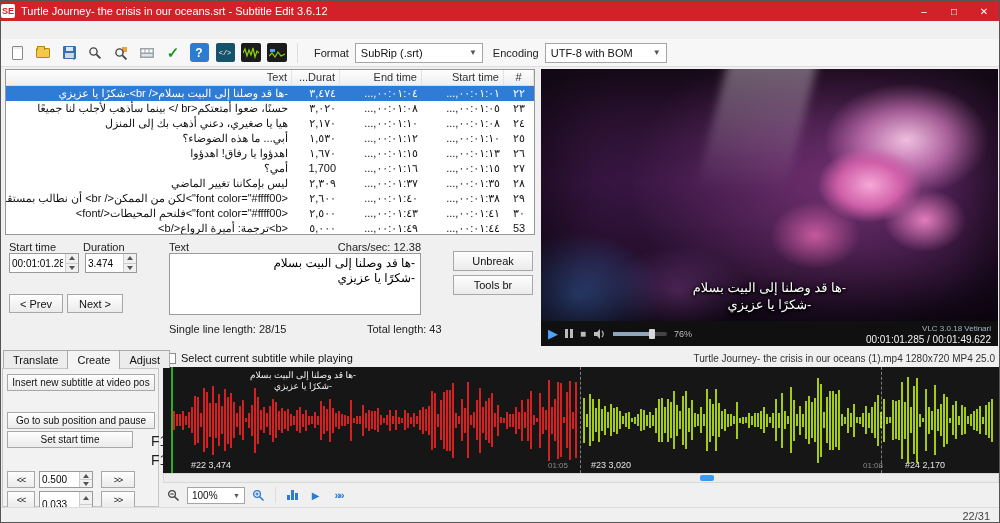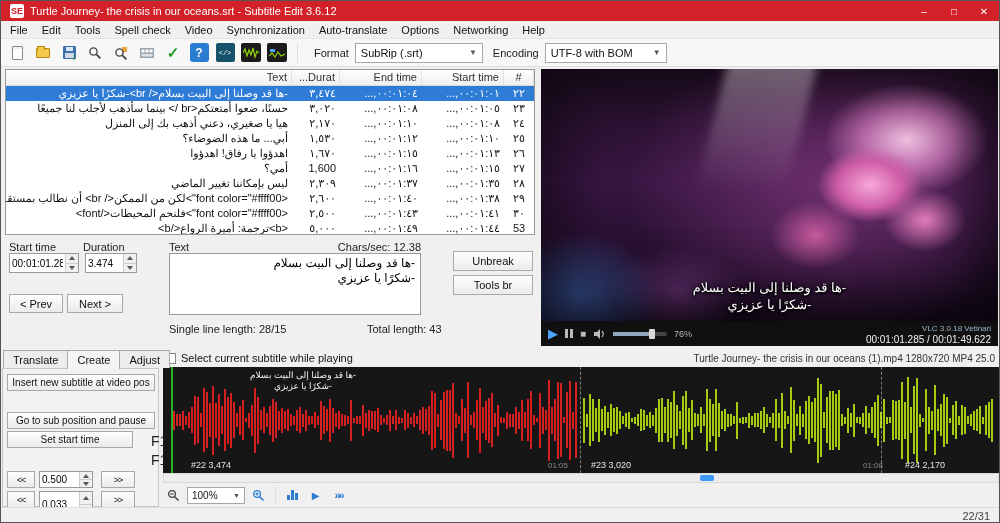--- a/index.html
+++ b/index.html
@@ -2,21 +2,21 @@
 <html style="--c-titlebar: #d22128; --c-selection: #2f7cd6; --c-wave-red: #d42020; --c-wave-green: #a6cc11; --c-pos-line: #25b025; --c-help-blue: #2b7cd3;"><head>
 <meta charset="utf-8">
 <style>
   *{box-sizing:border-box;margin:0;padding:0}
   html,body{background:#777}
   .app{position:relative;width:1000px;height:523px;background:#f0f0f0;overflow:hidden;
        font-family:"Liberation Sans",sans-serif;font-size:11px;color:#111;border:1px solid #555}
 
   
   .titlebar{position:absolute;left:0;top:0;right:0;height:20px;background:var(--c-titlebar,#d22128);
-            color:#fff;display:flex;align-items:center;padding-left:9px}
+            color:#fff;display:flex;align-items:center;padding-left:0}
   .app-icon{width:14px;height:14px;background:#fff;color:var(--c-titlebar,#d22128);font-weight:bold;
             font-size:9px;display:flex;align-items:center;justify-content:center;margin-right:6px;border-radius:2px}
   .win-controls{margin-left:auto;display:flex;height:100%}
   .win-btn{width:30px;display:flex;align-items:center;justify-content:center;font-size:10px;color:#fff}
 
   
   .menubar{position:absolute;left:0;top:20px;right:0;height:18px;background:#f0f0f0;display:flex;
            align-items:center;padding-left:2px;border-bottom:1px solid #e6e6e6}
   .menu-item{padding:0 7px;height:100%;display:flex;align-items:center}
   .toolbar{position:absolute;left:0;top:38px;right:0;height:28px;background:#f7f7f7;
@@ -152,32 +152,20 @@
   <div class="titlebar">
     <span class="app-icon">SE</span>
     <span>Turtle Journey- the crisis in our oceans.srt - Subtitle Edit 3.6.12</span>
     <div class="win-controls">
       <span class="win-btn">–</span>
       <span class="win-btn">□</span>
       <span class="win-btn">✕</span>
     </div>
   </div>
 
-  <div class="menubar">
-    <span class="menu-item">File</span>
-    <span class="menu-item">Edit</span>
-    <span class="menu-item">Tools</span>
-    <span class="menu-item">Spell check</span>
-    <span class="menu-item">Video</span>
-    <span class="menu-item">Synchronization</span>
-    <span class="menu-item">Auto-translate</span>
-    <span class="menu-item">Options</span>
-    <span class="menu-item">Networking</span>
-    <span class="menu-item">Help</span>
-  </div>
 
   <div class="toolbar">
     <span class="tb-btn">
         <span class="i-page"></span>
       </span>
     <span class="tb-btn">
         <span class="i-folder"></span>
       </span>
     <span class="tb-btn">
         <span class="i-floppy"></span>
@@ -280,21 +268,21 @@
     </div>
     <div class="lrow">
       <div class="c-text">اهدؤوا يا رفاق! اهدؤوا</div>
       <div class="c-dur">١,٦٧٠</div>
       <div class="c-end">...,٠٠:٠١:١٥</div>
       <div class="c-start">...,٠٠:٠١:١٣</div>
       <div class="c-num">٢٦</div>
     </div>
     <div class="lrow">
       <div class="c-text">أمي؟</div>
-      <div class="c-dur">1,600</div>
+      <div class="c-dur">1,700</div>
       <div class="c-end">...,٠٠:٠١:١٦</div>
       <div class="c-start">...,٠٠:٠١:١٥</div>
       <div class="c-num">٢٧</div>
     </div>
     <div class="lrow">
       <div class="c-text">ليس بإمكاننا تغيير الماضي</div>
       <div class="c-dur">٢,٣٠٩</div>
       <div class="c-end">...,٠٠:٠١:٣٧</div>
       <div class="c-start">...,٠٠:٠١:٣٥</div>
       <div class="c-num">٢٨</div>

